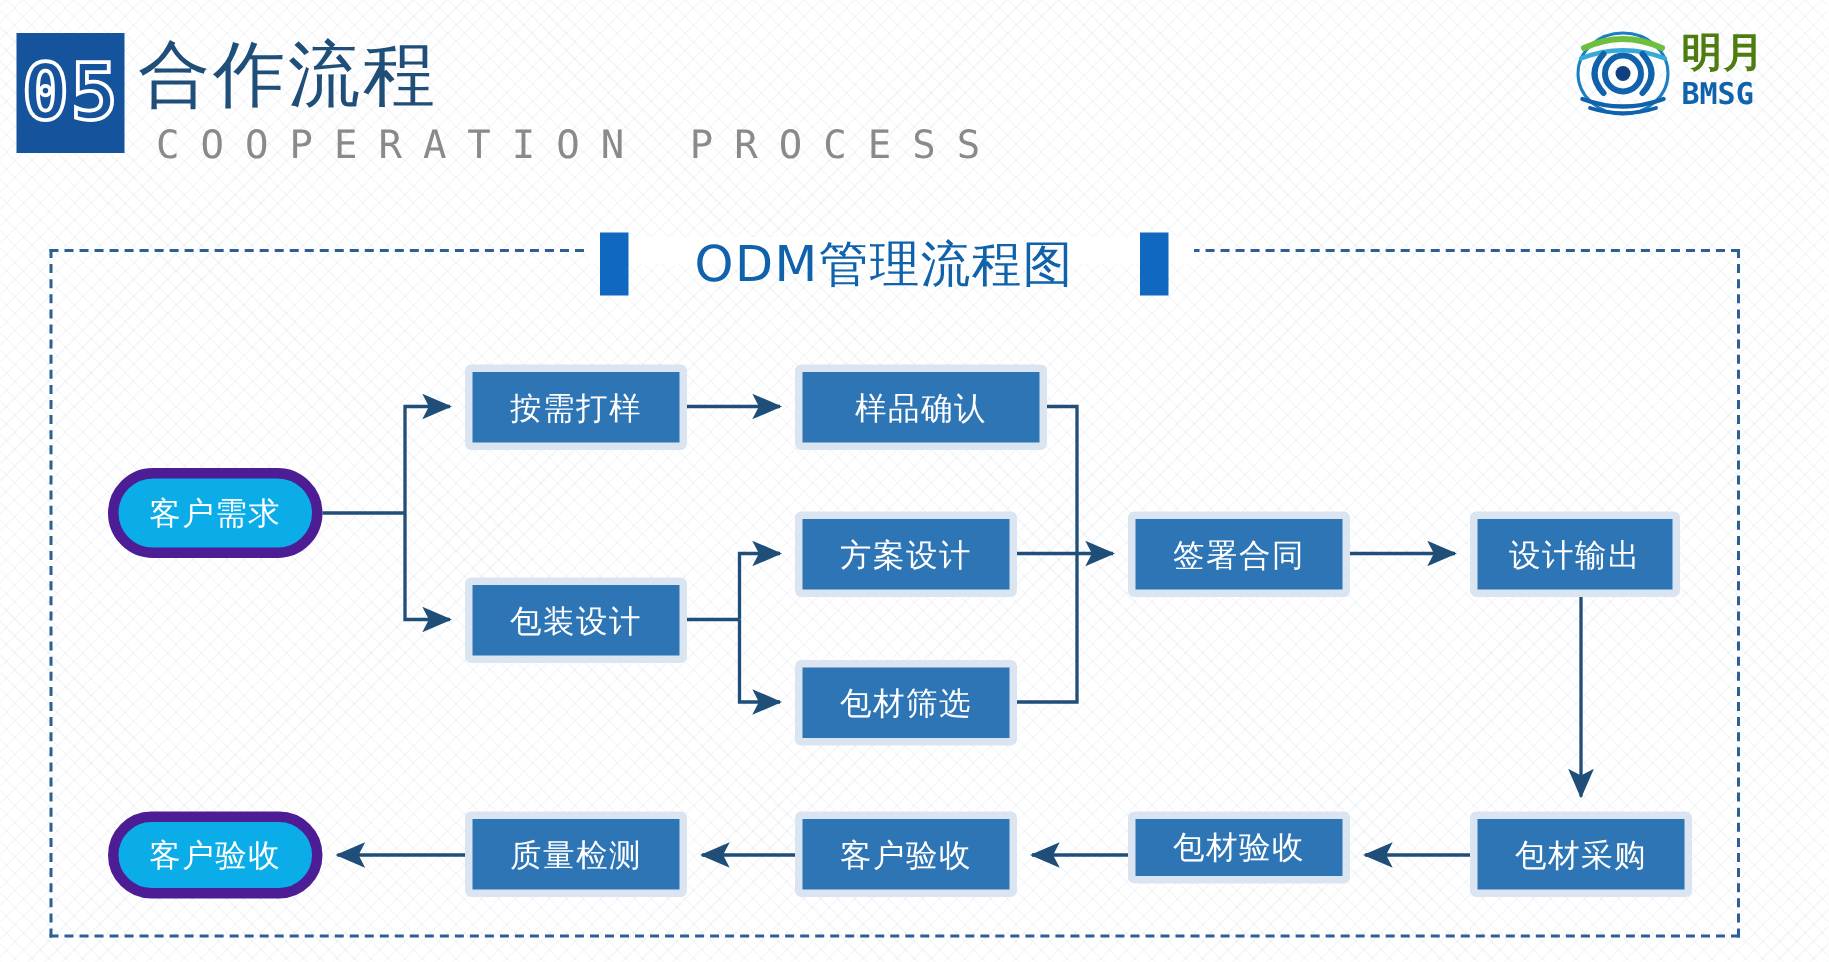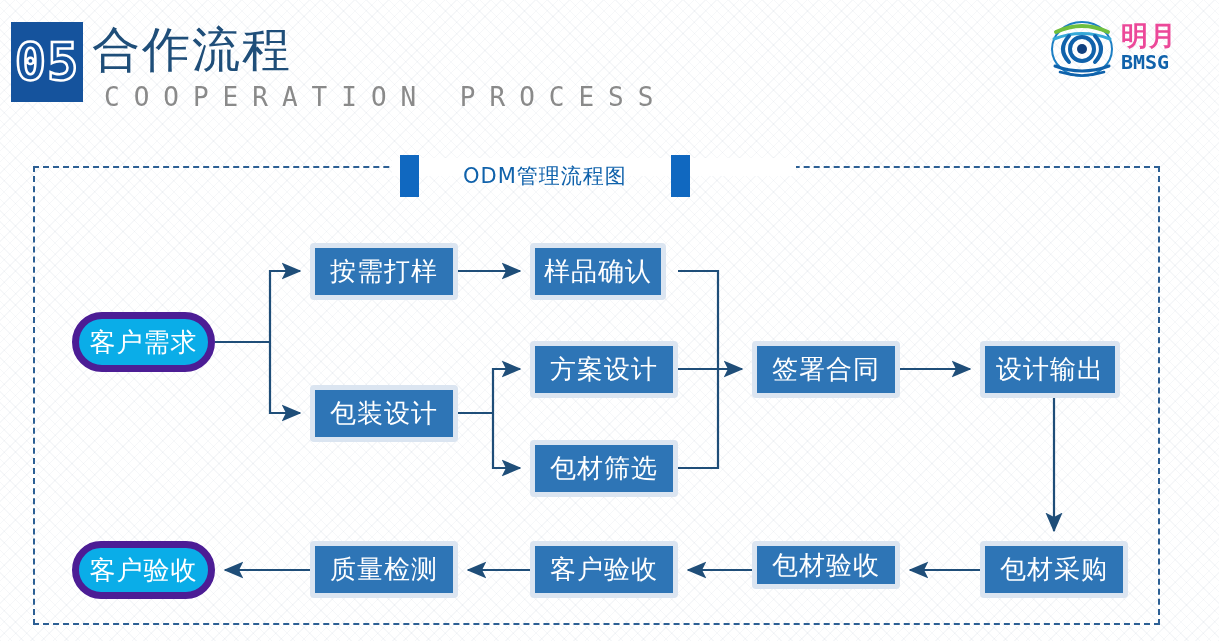--- a/index.html
+++ b/index.html
@@ -76,21 +76,21 @@
     display: flex;
     align-items: center;
     gap: 6px;
   }
   #logo-mark { width: 66px; height: 62px; flex: 0 0 auto; }
   #logo-words { display: flex; flex-direction: column; line-height: 1; }
   #logo-cn {
     font-family: "DejaVu Sans", sans-serif;
     font-size: 27px;
     font-weight: 700;
-    color: #ec4899;
+    color: #4d7c0f;
     letter-spacing: 1px;
   }
   #logo-en {
     font-family: "DejaVu Sans Mono", "Liberation Mono", monospace;
     font-size: 20px;
     font-weight: 700;
     color: #1062ab;
     letter-spacing: 0px;
     margin-top: 3px;
   }
@@ -114,21 +114,21 @@
     gap: 44px;
     z-index: 3;
     background: transparent;
   }
   .title-bar {
     width: 19px; height: 42px;
     background: #1068c0;
   }
   #chart-title-text {
     font-family: "DejaVu Sans", sans-serif;
-    font-size: 21px;
+    font-size: 33px;
     color: #1062ab;
     white-space: nowrap;
     letter-spacing: 1px;
   }
   
   #title-mask {
     position: absolute;
     left: 392px; top: 158px;
     width: 404px; height: 18px;
     background: #ffffff;
@@ -138,21 +138,21 @@
   
   #flow { position: absolute; inset: 0; z-index: 4; }
   .node {
     position: absolute;
     box-sizing: border-box;
     display: flex;
     align-items: center;
     justify-content: center;
     color: #ffffff;
     font-family: "DejaVu Sans", sans-serif;
-    font-size: 26px;
+    font-size: 21px;
     letter-spacing: 1px;
     white-space: nowrap;
   }
   .node.rect {
     background: #2e75b6;
     border: 5px solid #dbe5f1;
     border-radius: 4px;
   }
   .node.pill {
     background: #0aade8;
@@ -232,21 +232,21 @@
     <path d="M980,570 L910,570" marker-end="url(#ah)"></path>
     <path d="M752,570 L688,570" marker-end="url(#ah)"></path>
     <path d="M530,570 L468,570" marker-end="url(#ah)"></path>
     <path d="M310,570 L225,570" marker-end="url(#ah)"></path>
   </g>
 </svg>
 
 <div id="flow">
   <div class="node pill" style="left:72px;  top:312px; width:143px; height:60px;">客户需求</div>
   <div class="node rect" style="left:310px; top:243px; width:148px; height:57px;">按需打样</div>
-  <div class="node rect" style="left:530px; top:243px; width:136px; height:57px;">样品确认</div>
+  <div class="node rect" style="left:530px; top:243px; width:168px; height:57px;">样品确认</div>
   <div class="node rect" style="left:310px; top:385px; width:148px; height:57px;">包装设计</div>
   <div class="node rect" style="left:530px; top:341px; width:148px; height:57px;">方案设计</div>
   <div class="node rect" style="left:530px; top:440px; width:148px; height:57px;">包材筛选</div>
   <div class="node rect" style="left:752px; top:341px; width:148px; height:57px;">签署合同</div>
   <div class="node rect" style="left:980px; top:341px; width:140px; height:57px;">设计输出</div>
   <div class="node rect" style="left:980px; top:541px; width:148px; height:57px;">包材采购</div>
   <div class="node rect" style="left:752px; top:541px; width:148px; height:48px;">包材验收</div>
   <div class="node rect" style="left:530px; top:541px; width:148px; height:57px;">客户验收</div>
   <div class="node rect" style="left:310px; top:541px; width:148px; height:57px;">质量检测</div>
   <div class="node pill" style="left:72px;  top:541px; width:143px; height:58px;">客户验收</div>

